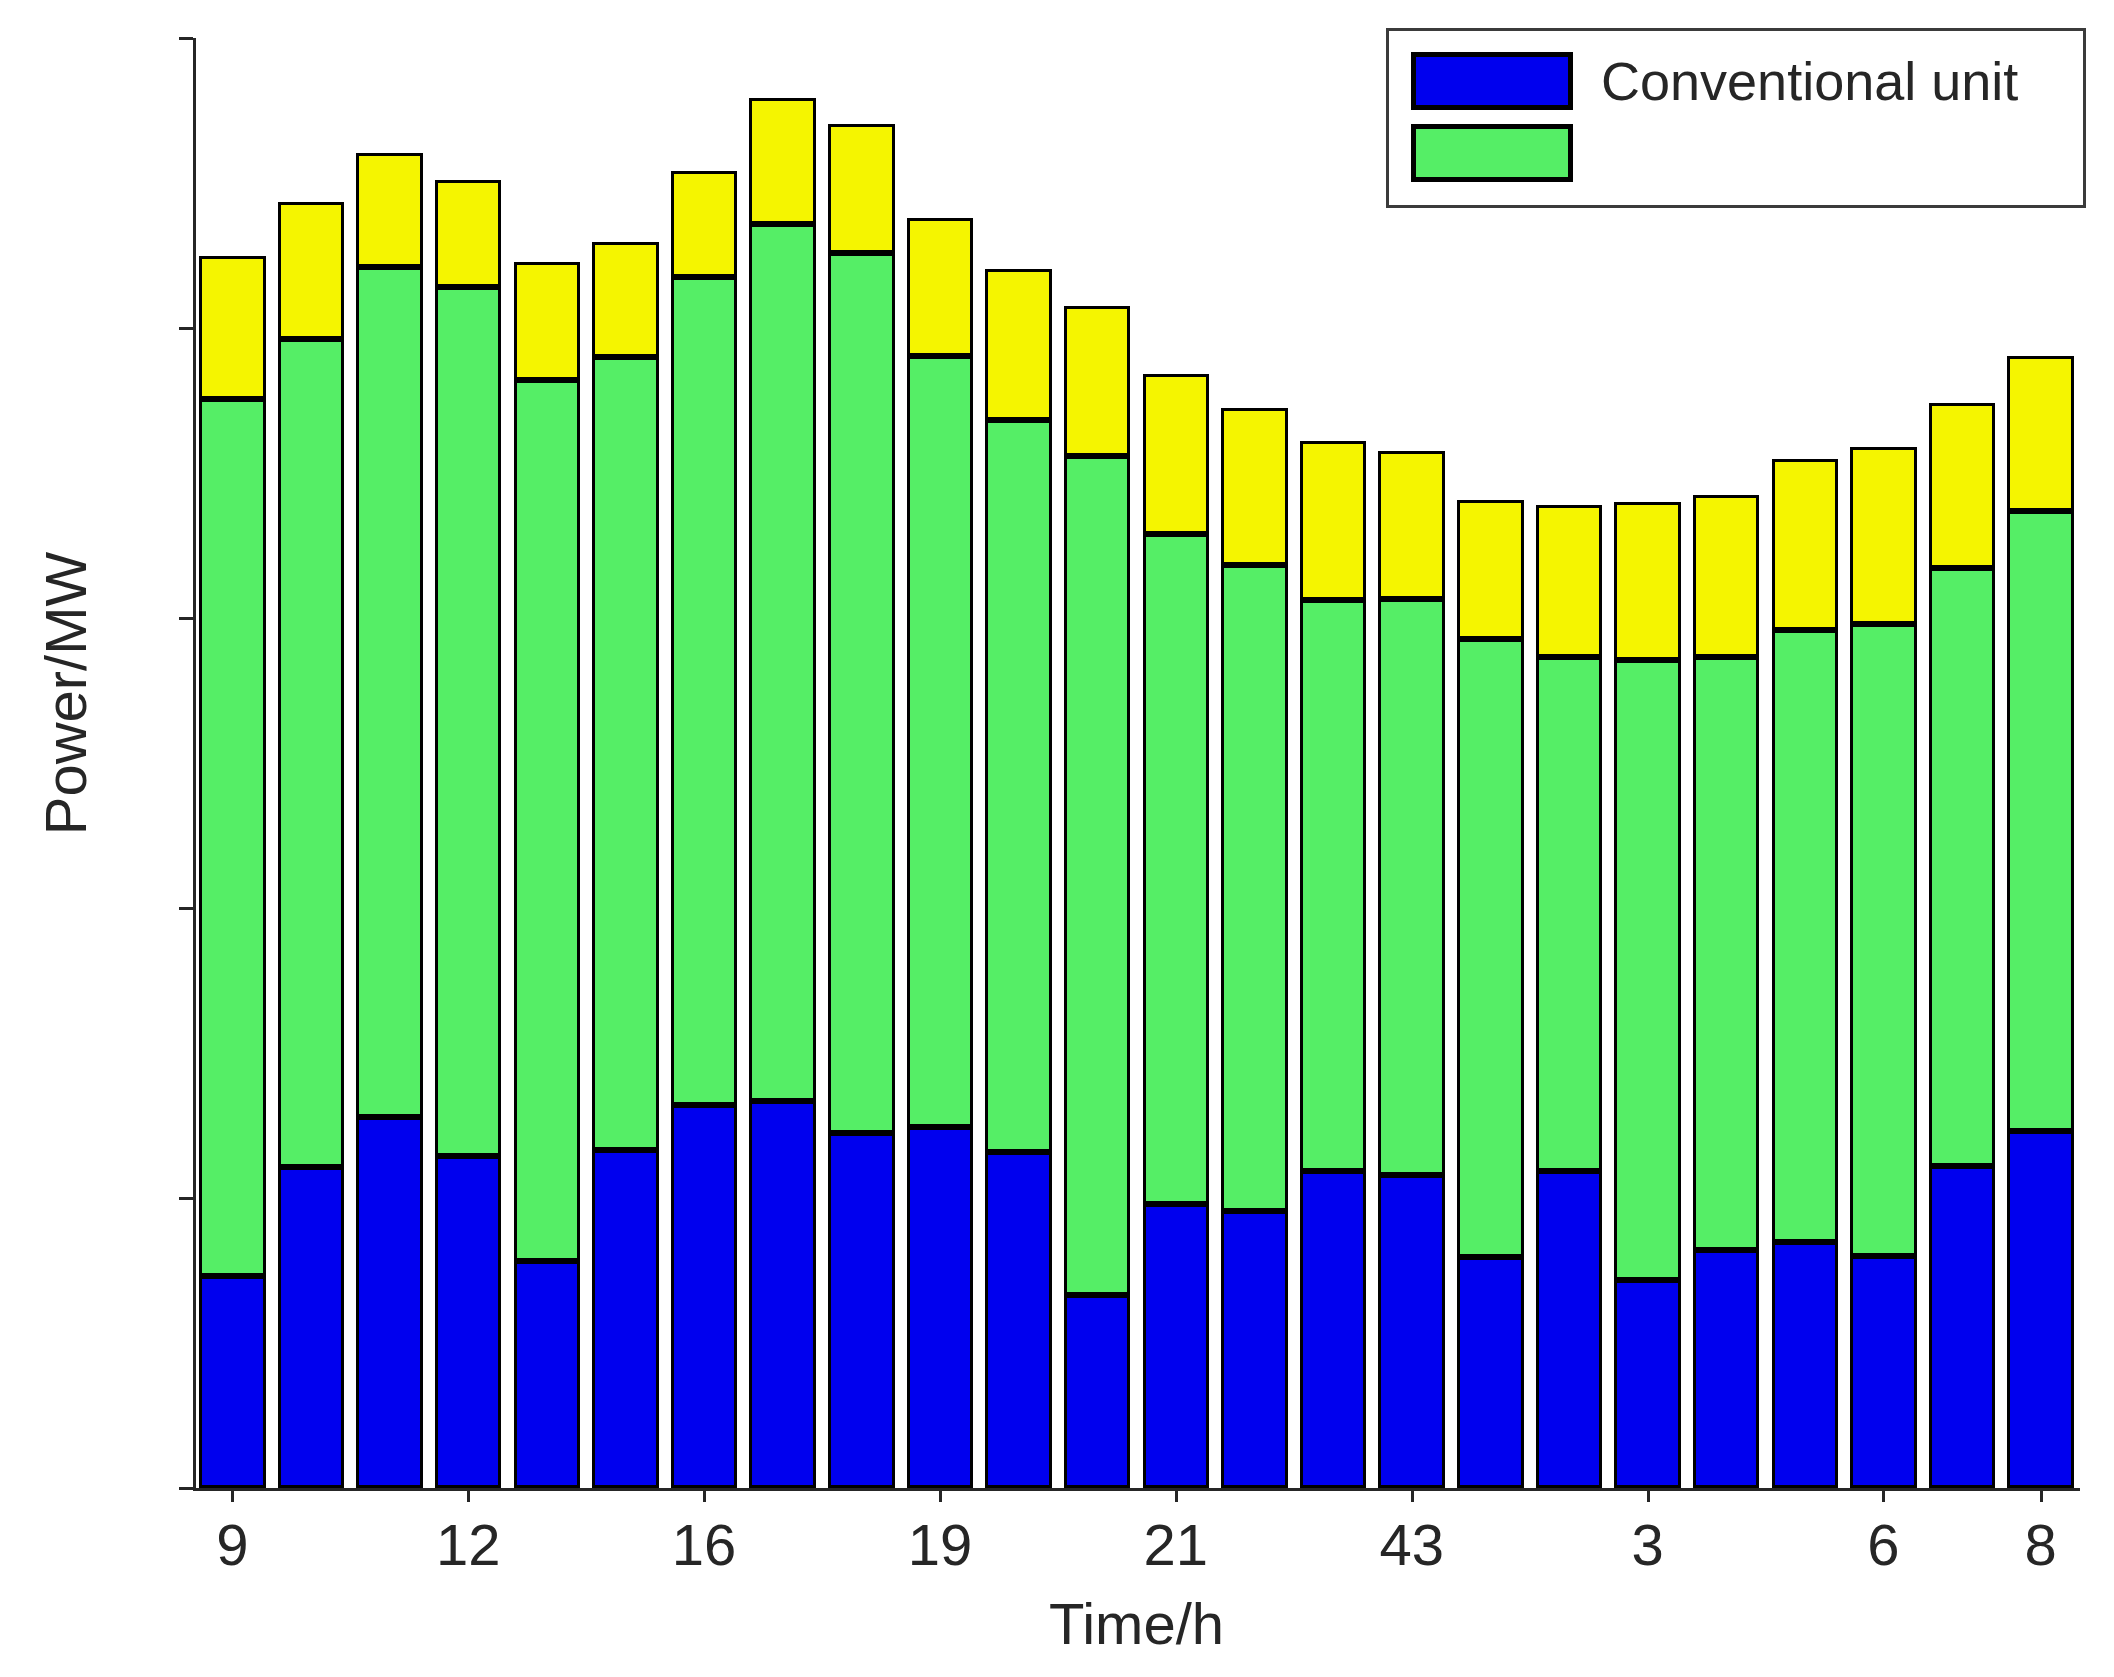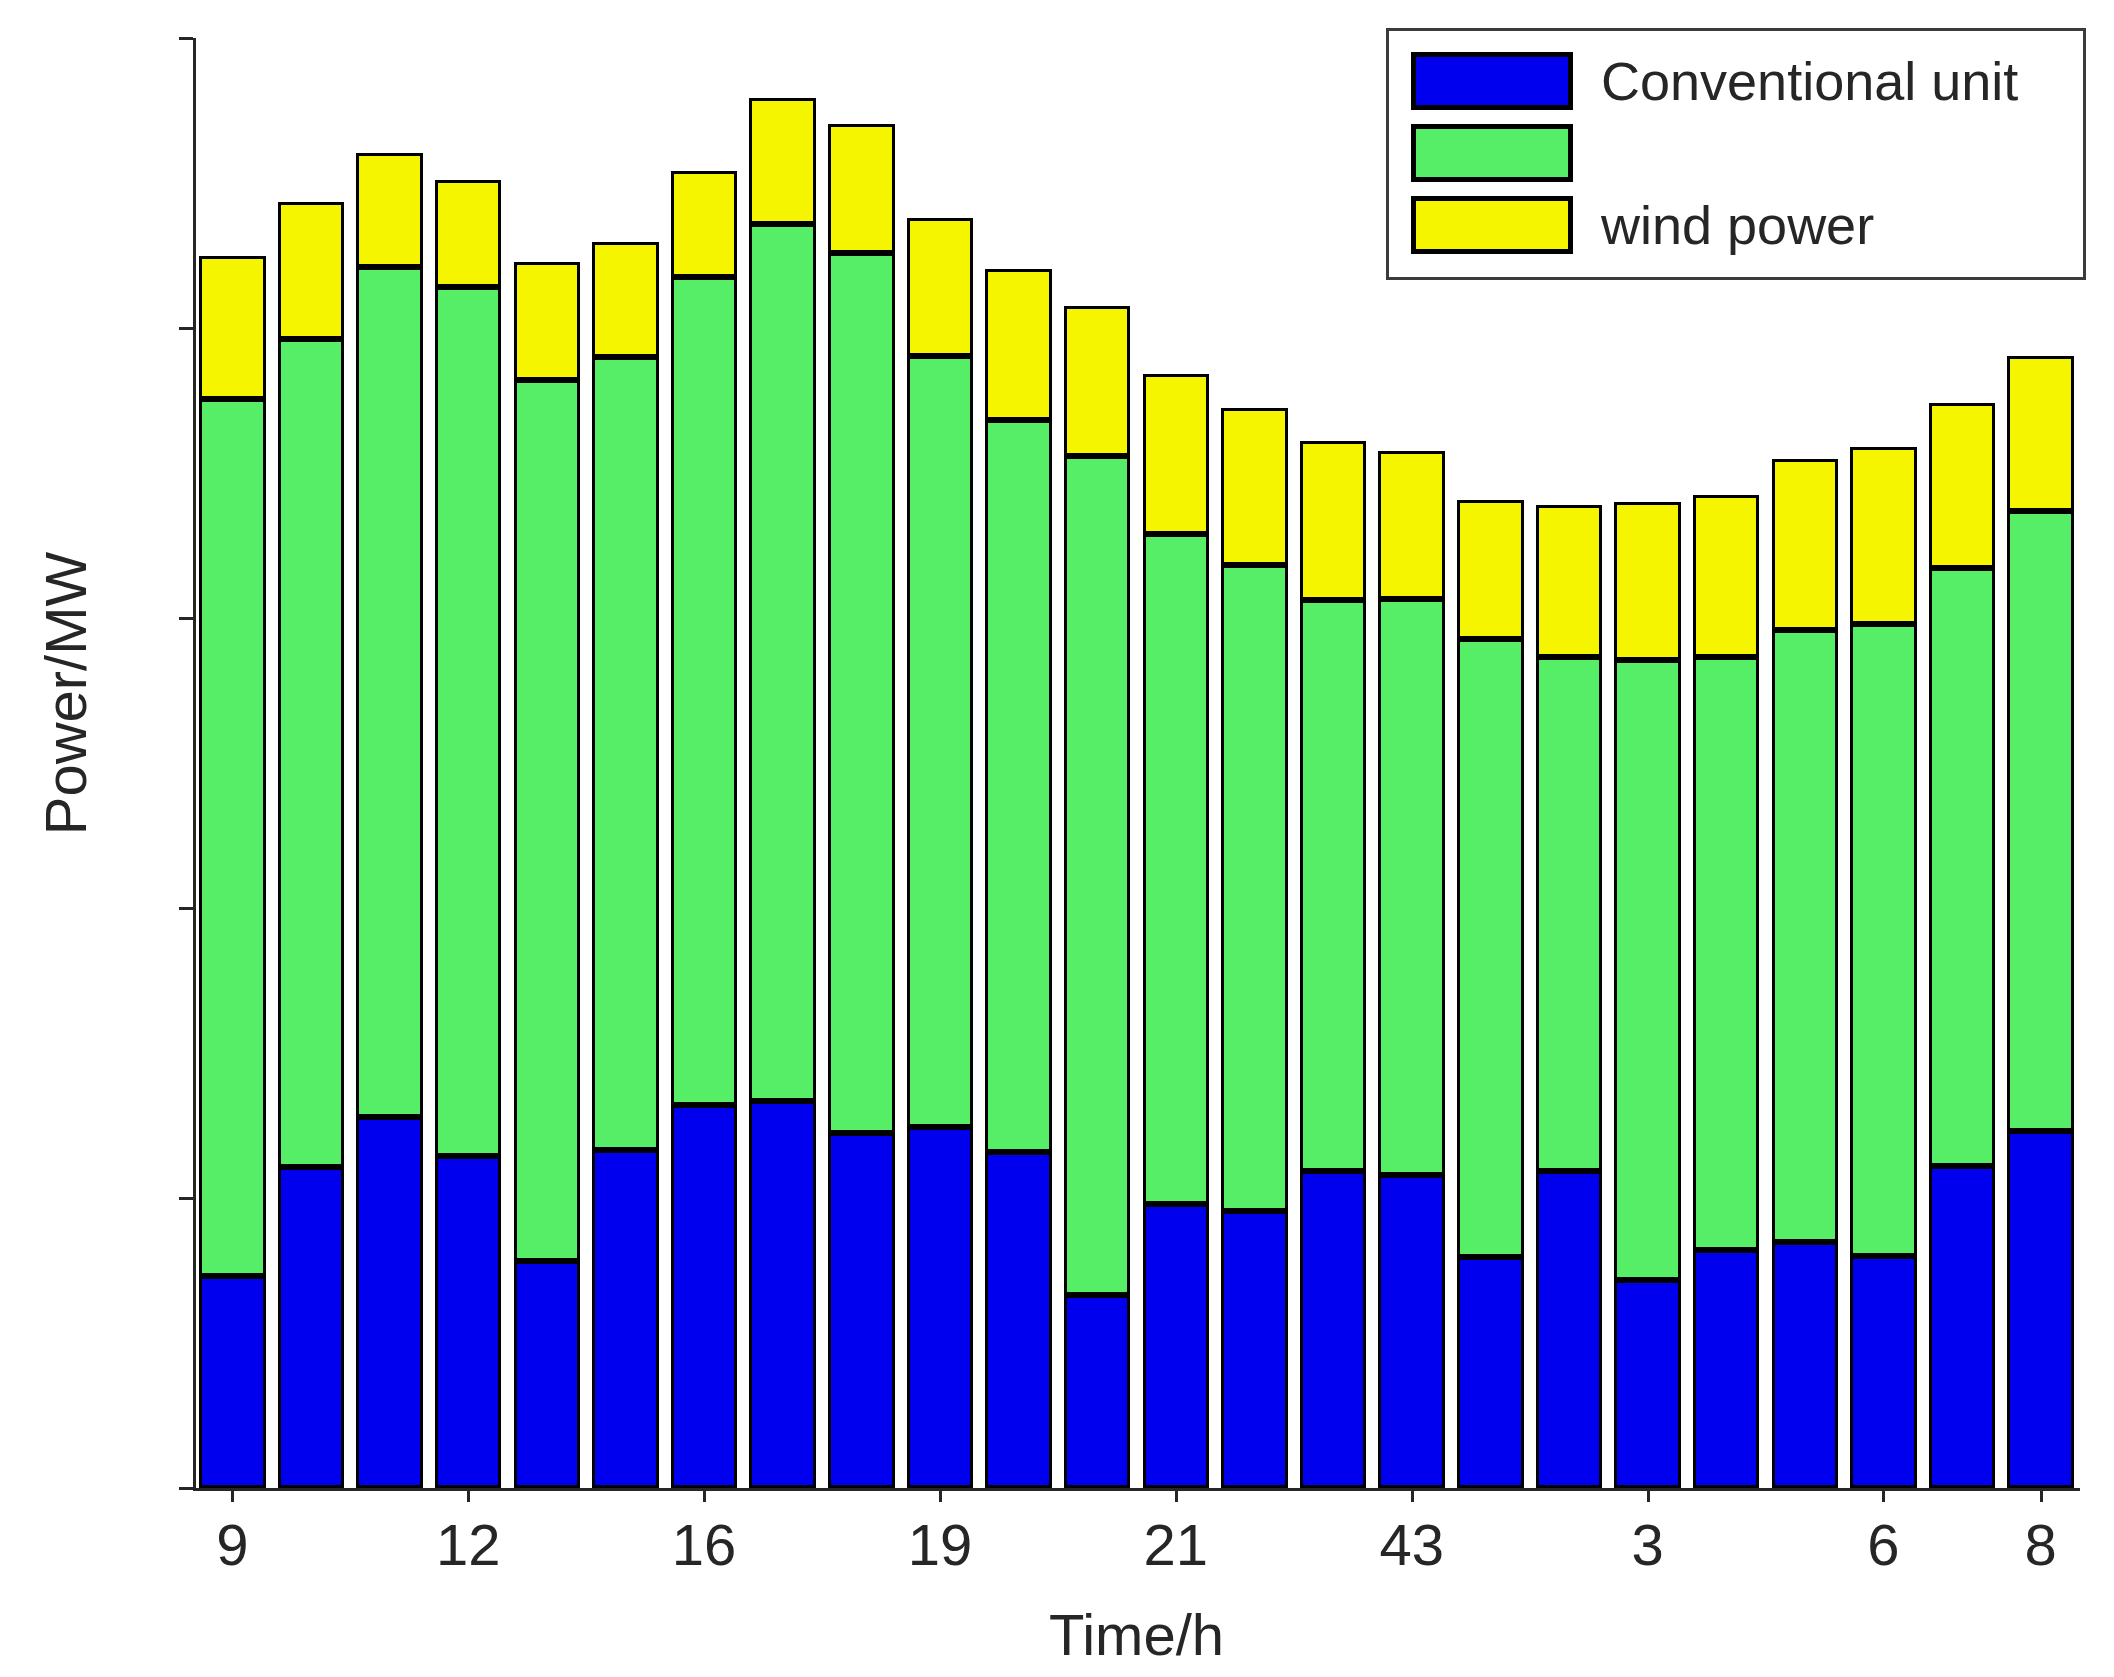--- a/index.html
+++ b/index.html
@@ -38,21 +38,20 @@
 
   
   #xlabel {
     position: absolute;
     left: 193px;
     top: 1590px;
     width: 1887px;
     text-align: center;
     font-size: 58px;
     color: #262626;
-    margin-top: 11px;
   }
 
   
   #plot {
     position: absolute;
     left: 193px;
     top: 38px;
     width: 1887px;
     height: 1450px;
   }
@@ -306,19 +305,15 @@
   </div>
 
   <div id="legend">
       <div class="legend-row">
         <div class="legend-swatch" style="background: rgb(0, 0, 238);"></div>
         <div class="legend-text">Conventional unit</div>
       </div>
       <div class="legend-row">
         <div class="legend-swatch" style="background: rgb(85, 238, 102);"></div>
       </div>
-      <div class="legend-row">
-        <div class="legend-swatch" style="background: rgb(245, 245, 0);"></div>
-        <div class="legend-text">wind power</div>
-      </div>
     </div>
 
 </div>
 
 </body></html>

